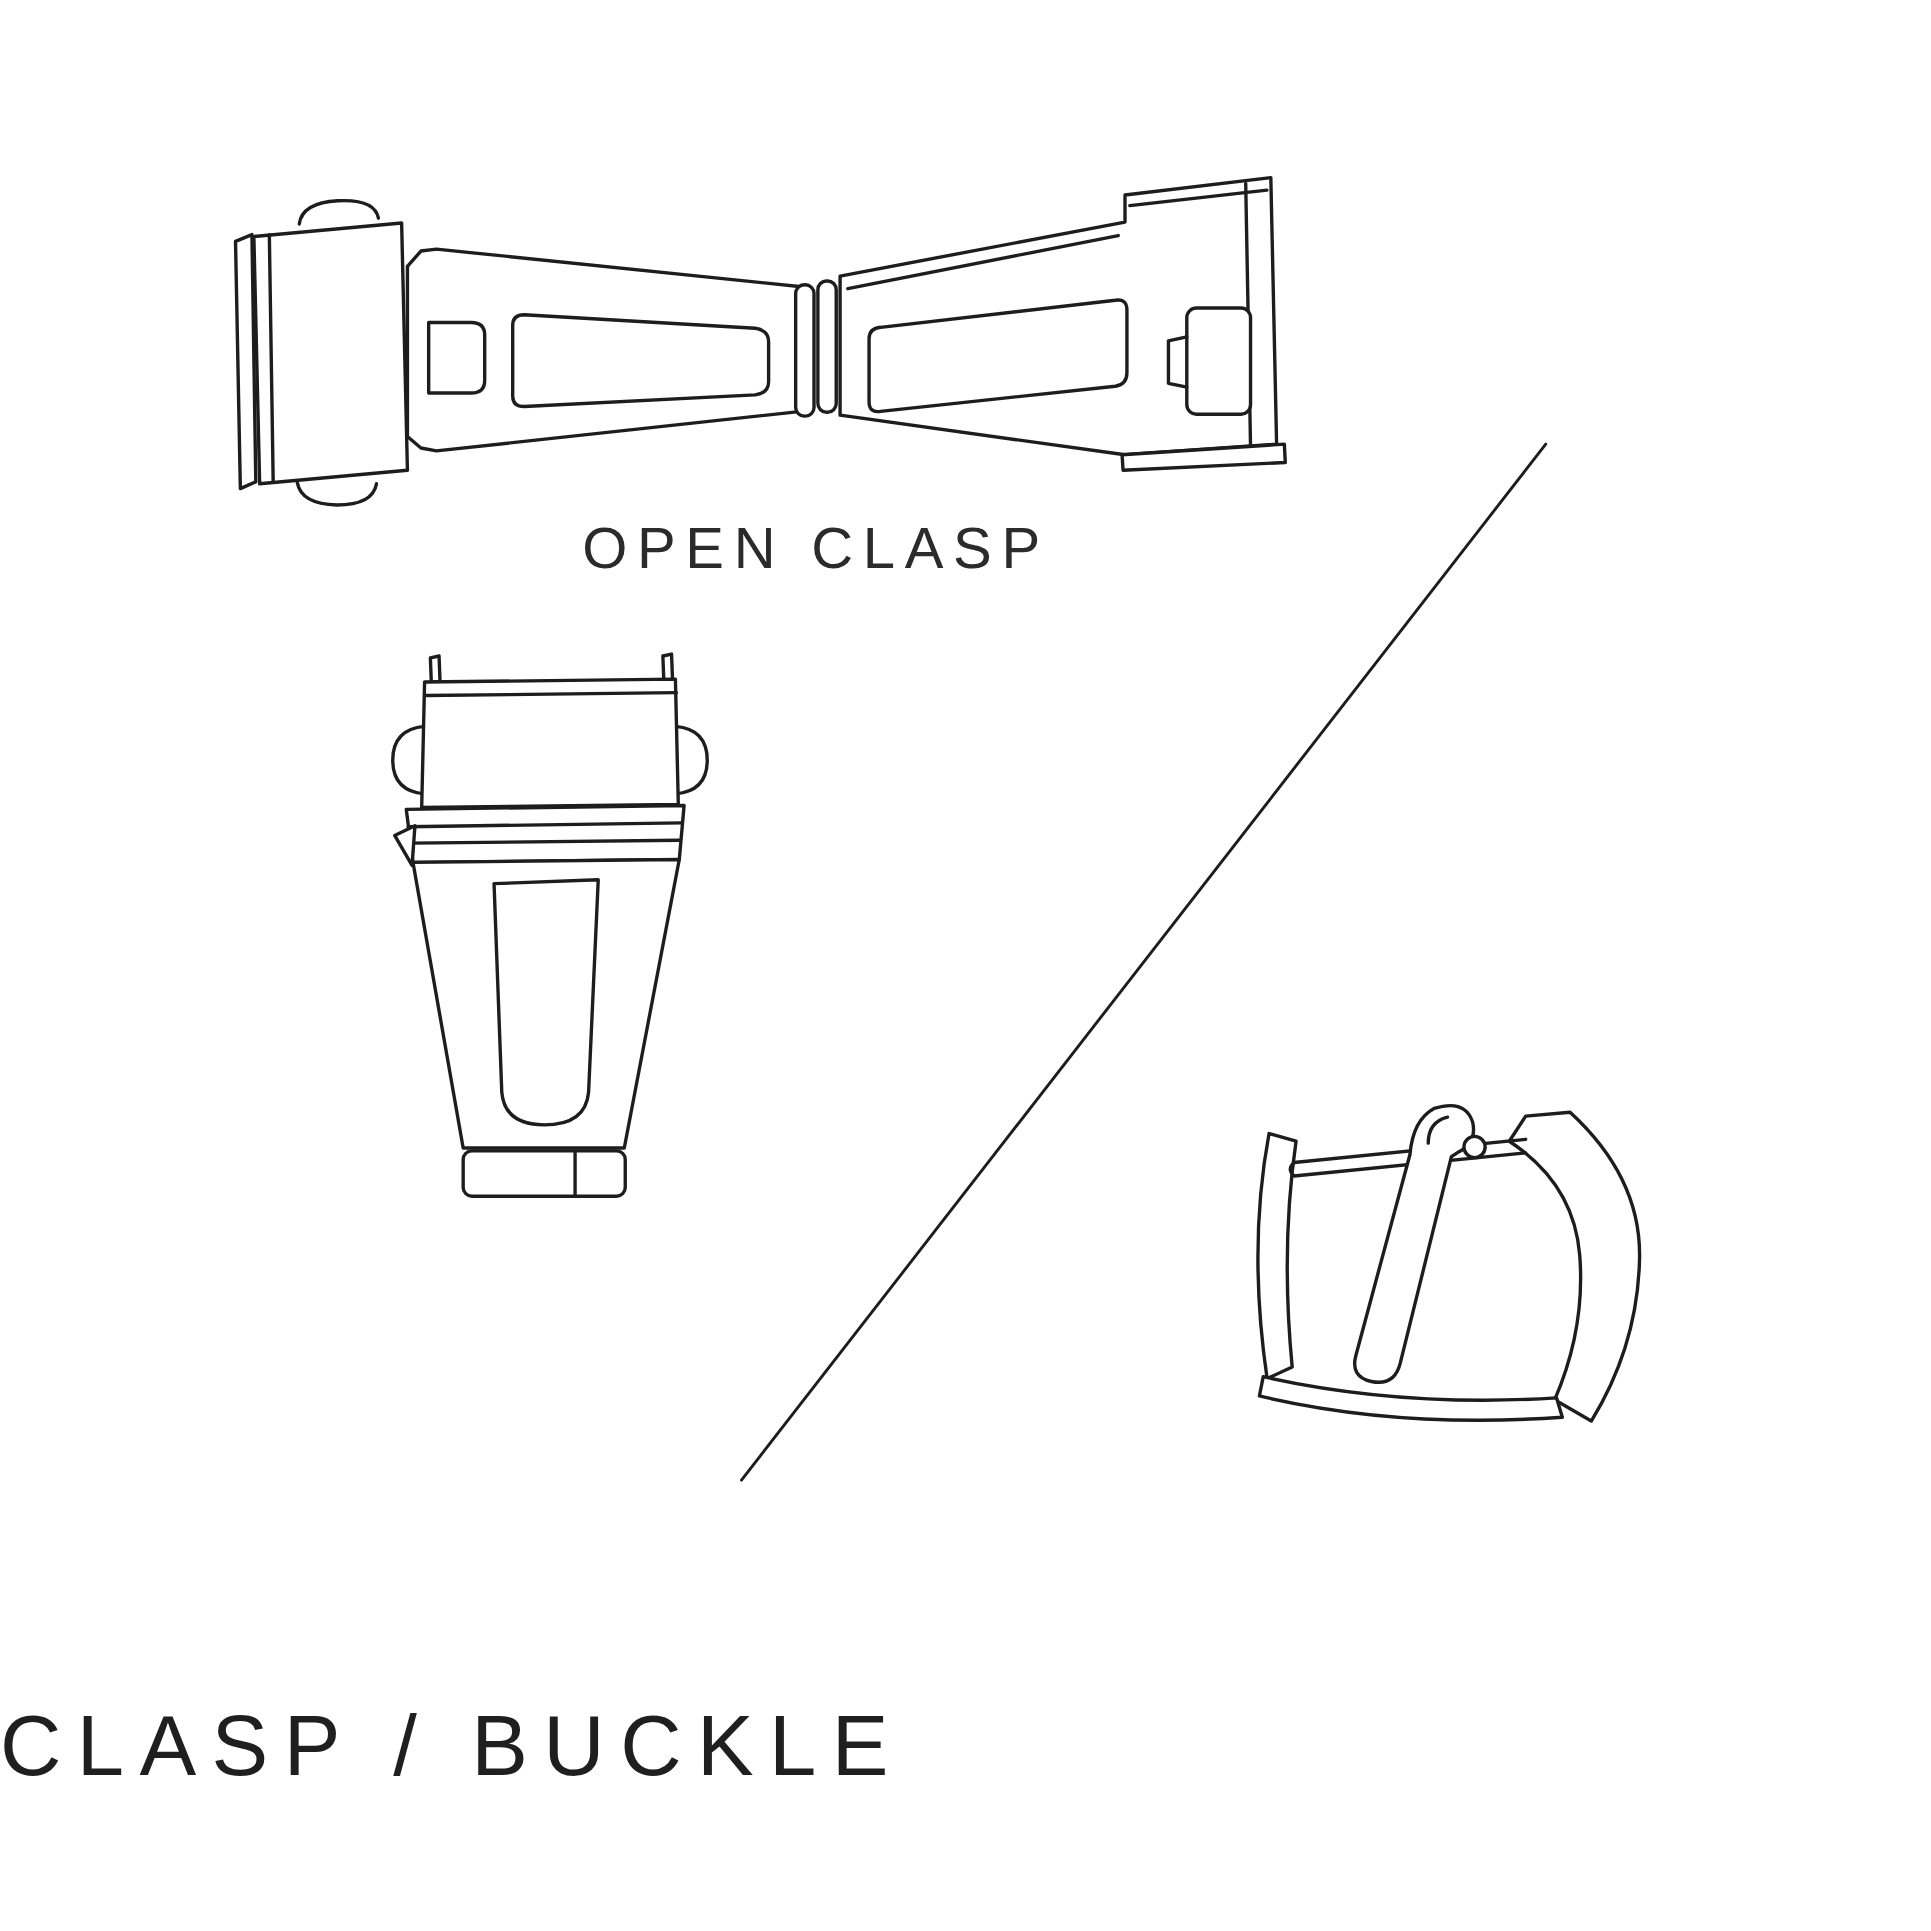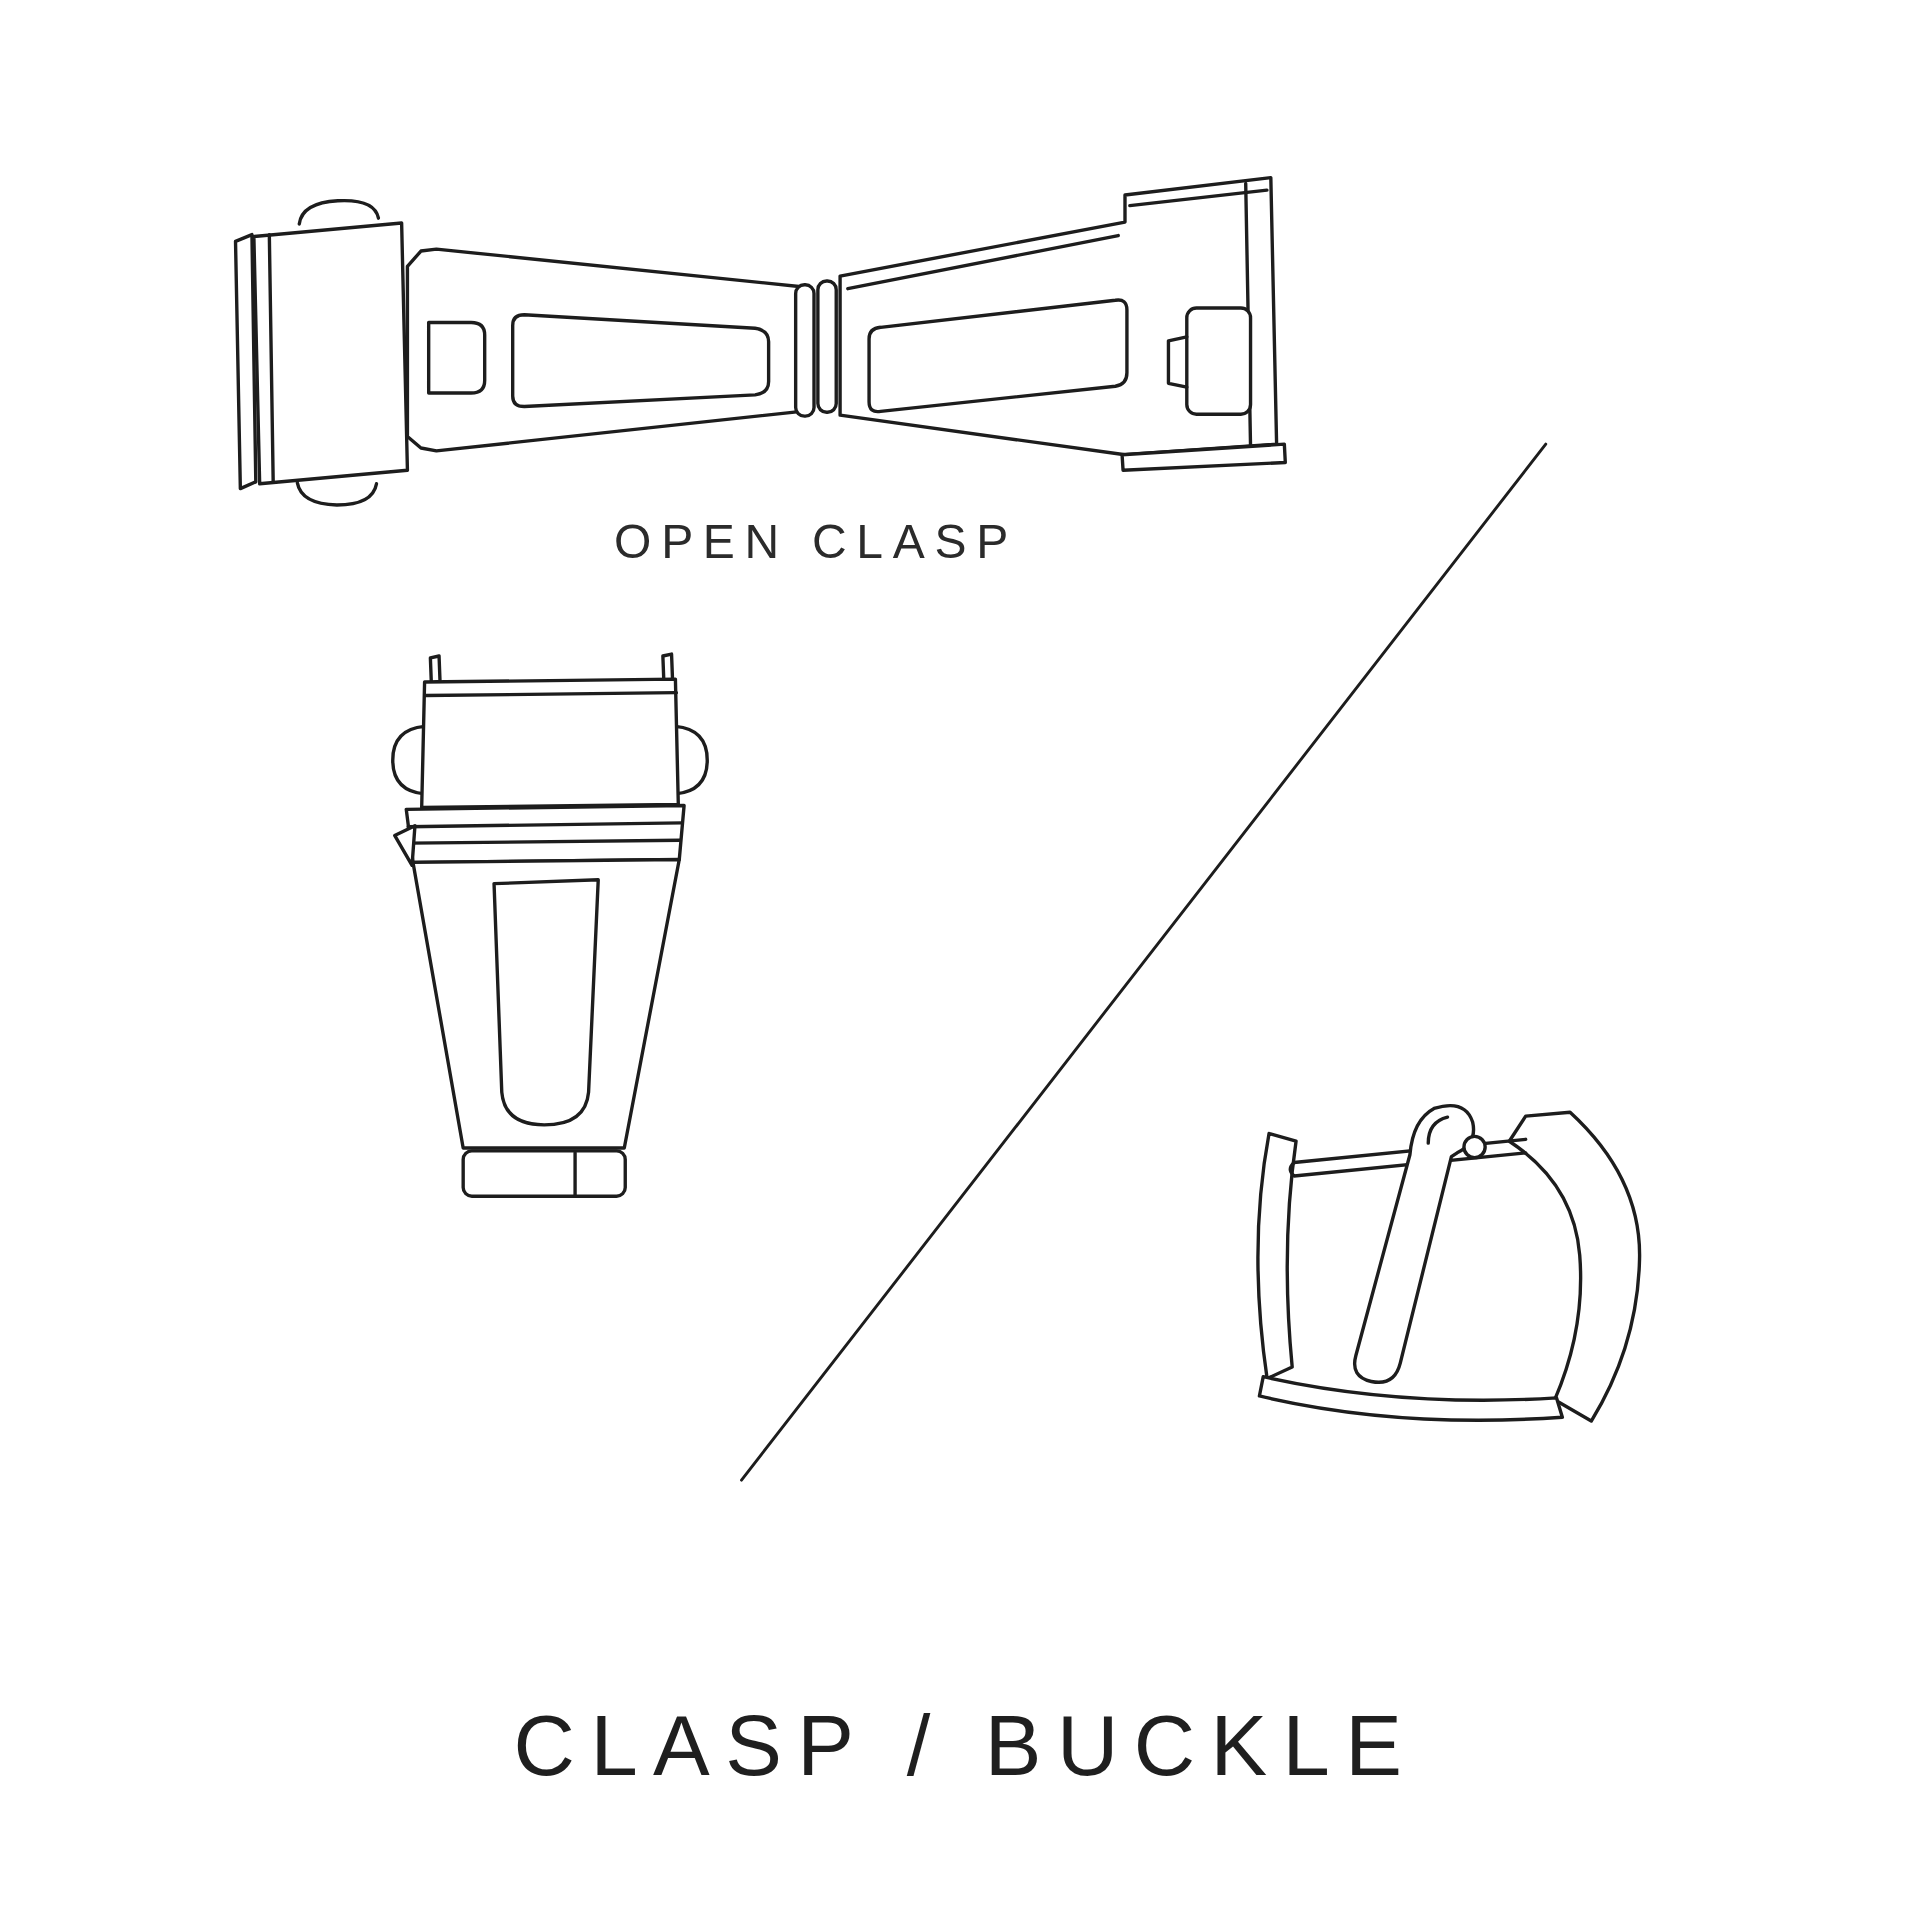--- a/index.html
+++ b/index.html
@@ -16,30 +16,30 @@
     fill:#ffffff;
     stroke:#1d1d1d;
     stroke-width:3.5;
     stroke-linejoin:round;
     stroke-linecap:round;
   }
   svg .nofill{fill:none;}
   .caption{
     position:absolute;
     text-align:center;
-    font-size:48px;
+    font-size:58px;
     letter-spacing:9.7px;
     color:#2b2b2b;
     font-weight:400;
     white-space:nowrap;
   }
   .title{
     position:absolute;
     left:0;top:1697px;width:1931px;
-    text-align:center;
+    text-align:left;
     font-size:85px;
     letter-spacing:15.4px;
     color:#1f1f1f;
     font-weight:400;
     white-space:nowrap;
   }
   .overlay{position:absolute;left:0;top:0;width:1931px;height:1931px;pointer-events:none;}
   .overlay line{stroke-width:3;}
 </style>
 </head>

